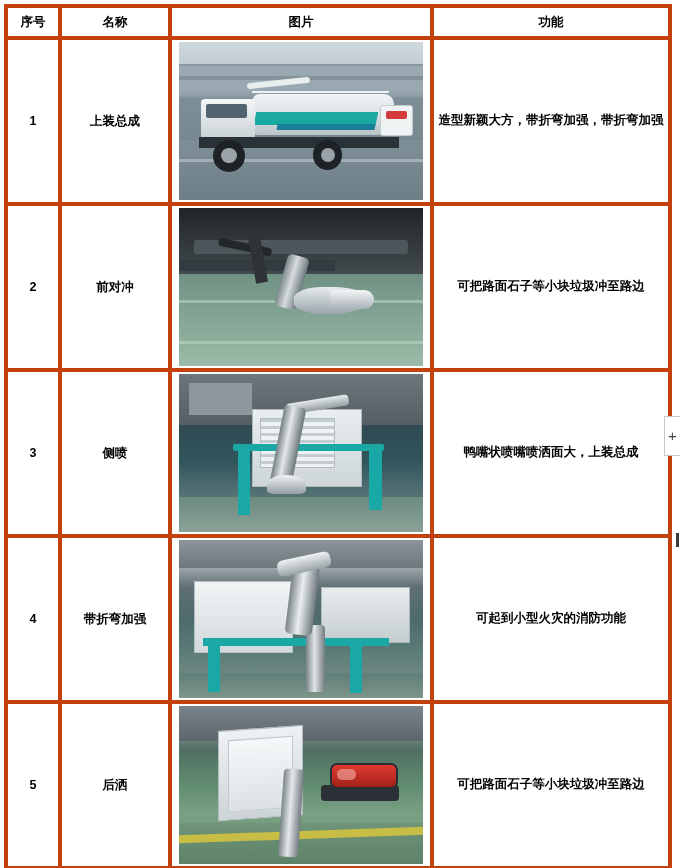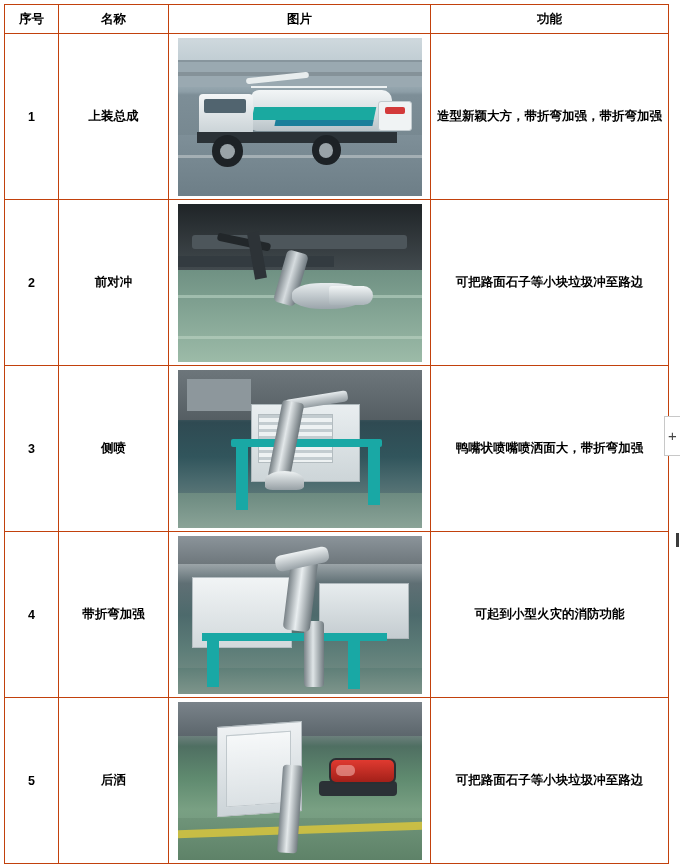--- a/index.html
+++ b/index.html
@@ -21,21 +21,21 @@
     background: #ffffff;
   }
   table.spec-table {
     border-collapse: collapse;
     table-layout: fixed;
     width: 664px;
     margin: 4px 0 0 4px;
   }
   table.spec-table td,
   table.spec-table th {
-    border: 1px solid #c2410c;
+    border: 4px solid #c2410c;
     padding: 0;
     vertical-align: middle;
     text-align: center;
     font-weight: bold;
     font-size: 12.5px;
     color: #000000;
   }
   .col-index { width: 54px; }
   .col-name  { width: 110px; }
   .col-image { width: 262px; }
@@ -261,21 +261,21 @@
               <div class="grill"></div>
             <div class="floor"></div>
             <div class="teal1"></div>
               <div class="teal2"></div>
               <div class="teal3"></div>
             <div class="pipeh"></div>
               <div class="pipe"></div>
               <div class="duck"></div>
           </div>
         </td>
-        <td class="cell-func">鸭嘴状喷嘴喷洒面大，带折弯加强</td>
+        <td class="cell-func">鸭嘴状喷嘴喷洒面大，上装总成</td>
       </tr>
 
       <tr>
         <td class="cell-index">4</td>
         <td class="cell-name">带折弯加强</td>
         <td class="cell-image">
           <div class="photo p4">
             <div class="roof"></div>
             <div class="box"></div>
               <div class="box2"></div>

